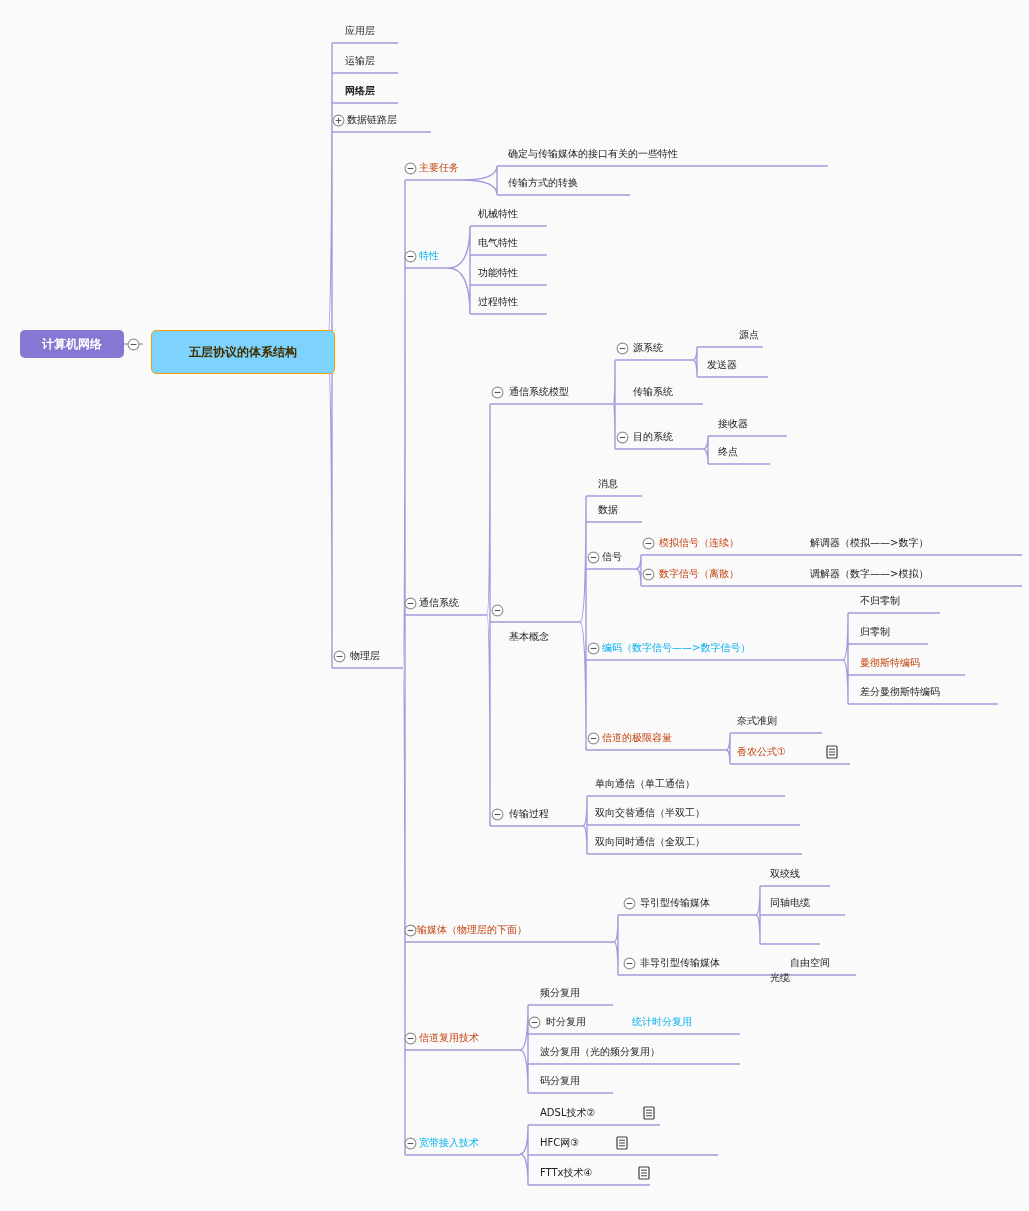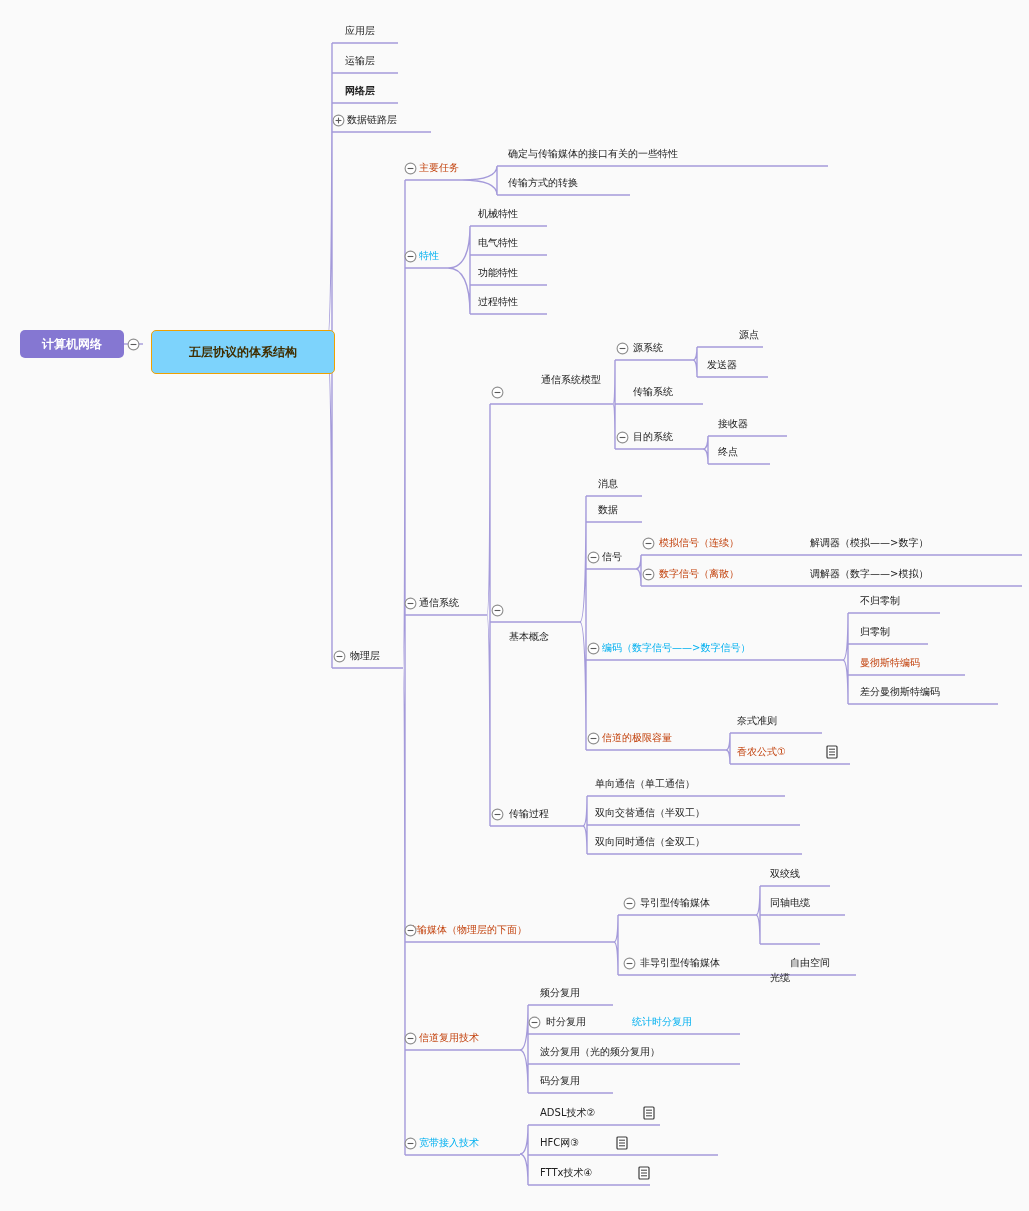--- a/index.html
+++ b/index.html
@@ -133,21 +133,21 @@
       </svg>
       <div class="topic" style="left: 478px; top: 204px;">机械特性</div>
       <div class="topic" style="left: 478px; top: 233px;">电气特性</div>
       <div class="topic" style="left: 478px; top: 263px;">功能特性</div>
       <div class="topic" style="left: 478px; top: 292px;">过程特性</div>
       <div class="topic" style="left: 419px; top: 593px;">通信系统</div>
       <svg width="13" height="13" viewBox="0 0 13 13" class="icon" style="left: 403.5px; top: 596.5px;">
         <circle cx="6.5" cy="6.5" r="5.4" fill="#ffffff" stroke="#8f8f8f" stroke-width="1.1"></circle>
         <line x1="3.6" y1="6.5" x2="9.4" y2="6.5" stroke="#5a5a5a" stroke-width="1.1"></line>
       </svg>
-      <div class="topic" style="left: 509px; top: 370px; margin-left: 32px;">通信系统模型</div>
+      <div class="topic" style="left: 509px; top: 382px;">通信系统模型</div>
       <svg width="13" height="13" viewBox="0 0 13 13" class="icon" style="left: 490.5px; top: 385.5px;">
         <circle cx="6.5" cy="6.5" r="5.4" fill="#ffffff" stroke="#8f8f8f" stroke-width="1.1"></circle>
         <line x1="3.6" y1="6.5" x2="9.4" y2="6.5" stroke="#5a5a5a" stroke-width="1.1"></line>
       </svg>
       <div class="topic" style="left: 633px; top: 338px;">源系统</div>
       <svg width="13" height="13" viewBox="0 0 13 13" class="icon" style="left: 615.5px; top: 341.5px;">
         <circle cx="6.5" cy="6.5" r="5.4" fill="#ffffff" stroke="#8f8f8f" stroke-width="1.1"></circle>
         <line x1="3.6" y1="6.5" x2="9.4" y2="6.5" stroke="#5a5a5a" stroke-width="1.1"></line>
       </svg>
       <div class="topic" style="left: 707px; top: 325px; margin-left: 32px;">源点</div>

